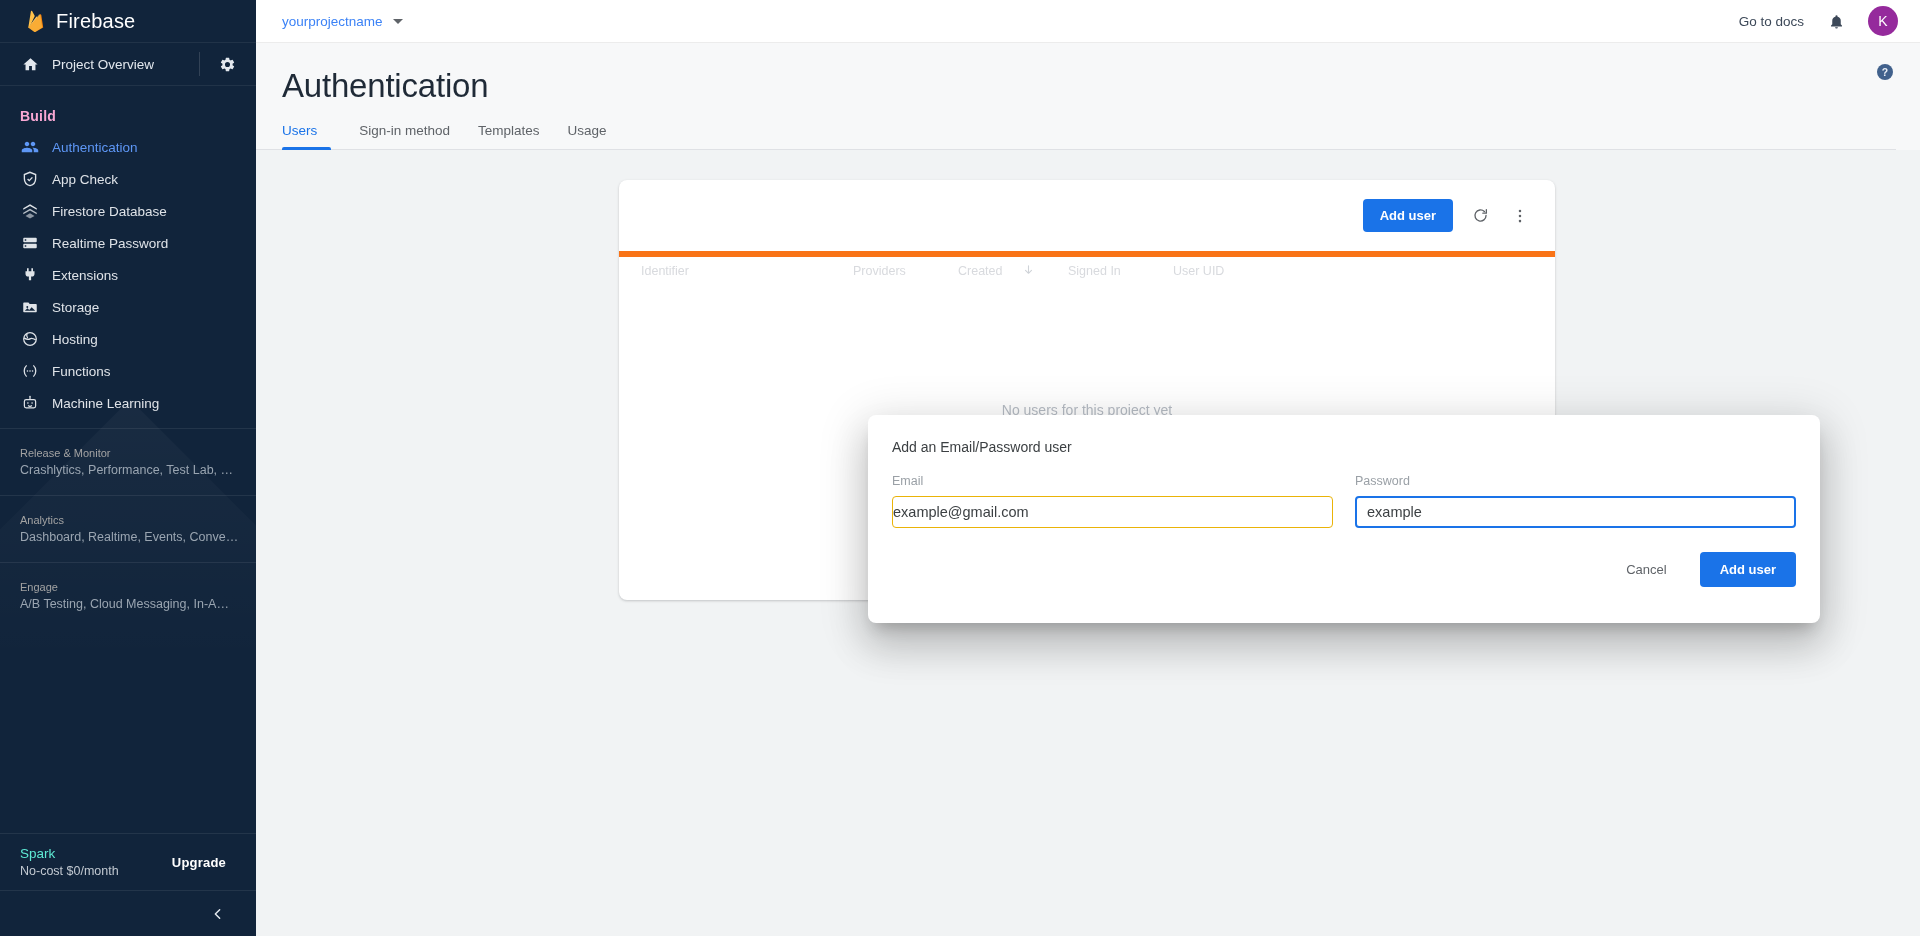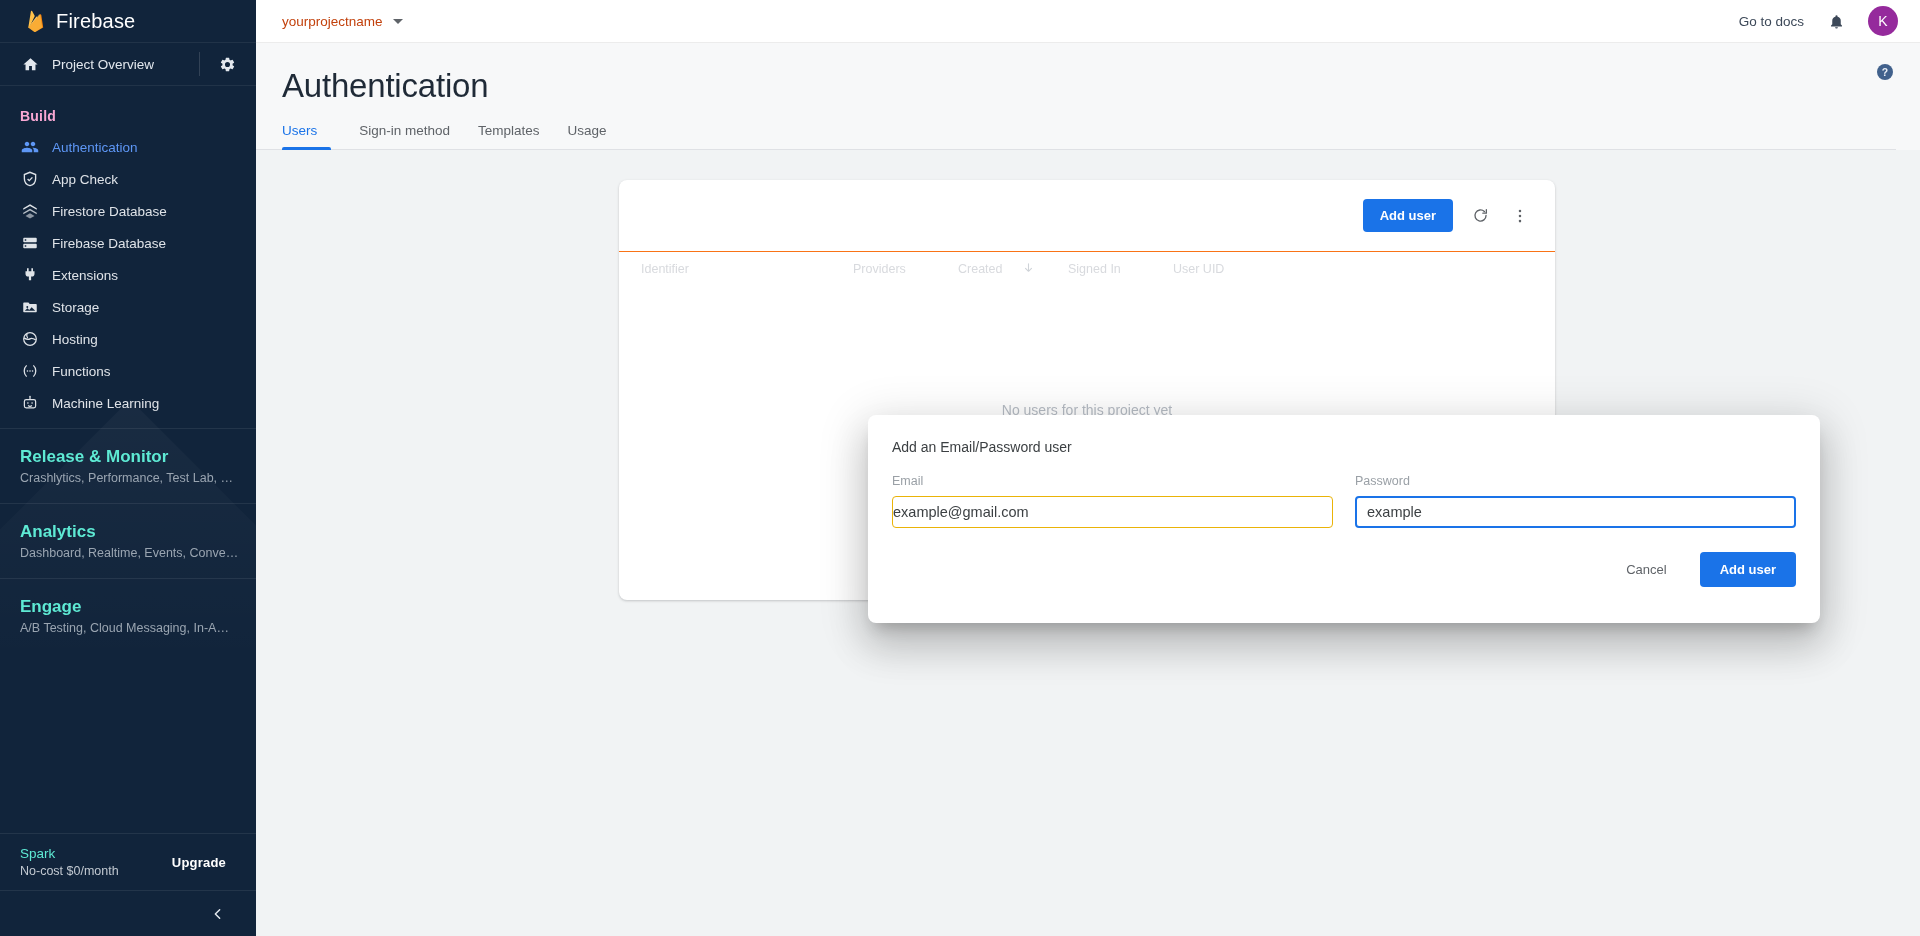--- a/index.html
+++ b/index.html
@@ -69,21 +69,21 @@
   .nav-label { margin-left: 12px; font-size: 13.5px; color: #dfe3e8; font-weight: 400; white-space: nowrap;}
   .nav-item.active .nav-label { color: #5e97f6; font-weight: 500; }
   .nav-item.active .nav-icon svg { fill: #5e97f6; }
 
   .group-block {
     border-top: 1px solid rgba(255,255,255,0.08);
     padding: 18px 0 18px 20px;
     cursor: pointer;
     position: relative;
   }
-  .group-title { font-size: 17px; font-weight: 700; color: #5eead4; }
+  .group-title { font-size: 11px; font-weight: 400; color: #a3a3a3; }
   .group-sub { font-size: 12.5px; color: #9aa5b1; margin-top: 4px; white-space: nowrap; overflow: hidden; }
 
   .sidebar-spacer { flex: 1 1 auto; }
 
   .plan-block {
     border-top: 1px solid rgba(255,255,255,0.08);
     display: flex; align-items: center;
     padding: 12px 20px 12px 20px;
     position: relative;
   }
@@ -106,21 +106,21 @@
     background: #f1f3f4;
     display: flex; flex-direction: column;
     overflow: hidden;
   }
   .topbar {
     height: 43px; background: #fff; display: flex; align-items: center;
     padding: 0 22px 0 26px; flex: 0 0 43px;
     border-bottom: 1px solid #ececec;
   }
   .proj-select { display:flex; align-items:center; gap: 10px; cursor:pointer; }
-  .proj-select-label { font-size: 13.5px; color: #c2410c; text-align: center; }
+  .proj-select-label { font-size: 13.5px; color: #3b82f6; text-align: center; }
   .caret-down {
     width: 0;height:0;border-left:5px solid transparent;border-right:5px solid transparent;
     border-top: 5px solid #5f6368;
   }
   .topbar-right { margin-left: auto; display:flex; align-items:center; gap: 22px; }
   .go-docs { font-size: 13.5px; color: #3c4858; cursor: pointer; }
   .bell { cursor:pointer; width:20px;height:20px;display:flex;align-items:center;justify-content:center;}
   .avatar {
     width: 30px; height: 30px; border-radius: 50%;
     background: #952a9c; color: #fff; font-size: 14px; font-weight: 500;
@@ -164,21 +164,21 @@
   .card-toolbar { height: 71px; display: flex; align-items: center; padding: 0 22px 0 22px; }
   .toolbar-right { margin-left: auto; display: flex; align-items: center; gap: 14px; }
   .btn-primary-sm {
     background: #1a73e8; color: #fff; border: none; border-radius: 4px;
     font-size: 13px; font-weight: 700; padding: 9px 17px; cursor: pointer;
     font-family: "Liberation Sans", sans-serif;
   }
   .icon-btn { width: 26px; height: 26px; display:flex; align-items:center; justify-content:center; cursor:pointer; }
   .table-head {
     display: flex; align-items: center; height: 34px;
-    border-top: 1px solid #f97316;
+    border-top: 6px solid #f97316;
     padding: 0 22px;
     color: #dadce0; font-size: 12.5px;
   }
   .th { display:flex; align-items:center; gap:7px; color:#d8dade; }
   .th-identifier { width: 212px; }
   .th-providers { width: 105px; }
   .th-created { width: 110px; gap: 20px; }
   .th-signedin { width: 105px; }
   .th-uid { width: 140px; }
   .empty-state {
@@ -286,21 +286,21 @@
       </div>
       <div class="nav-item">
         <span class="nav-icon">
           <svg width="18" height="18" viewBox="0 0 24 24" fill="#dfe3e8">
               <rect x="3" y="5" width="18" height="6" rx="1.2"></rect>
               <rect x="3" y="13" width="18" height="6" rx="1.2"></rect>
               <rect x="5" y="7" width="2" height="2" fill="#11243b"></rect>
               <rect x="5" y="15" width="2" height="2" fill="#11243b"></rect>
             </svg>
         </span>
-        <span class="nav-label">Firebase Database</span>
+        <span class="nav-label">Realtime Password</span>
       </div>
       <div class="nav-item">
         <span class="nav-icon">
           <svg width="18" height="18" viewBox="0 0 24 24" fill="#dfe3e8">
               <path d="M8 3v4H6v3.5c0 2 1.6 3.5 3.6 3.5h.9v5h3v-5h.9c2 0 3.6-1.5 3.6-3.5V7h-2V3h-2.2v4H10.2V3z"></path>
             </svg>
         </span>
         <span class="nav-label">Extensions</span>
       </div>
       <div class="nav-item">

